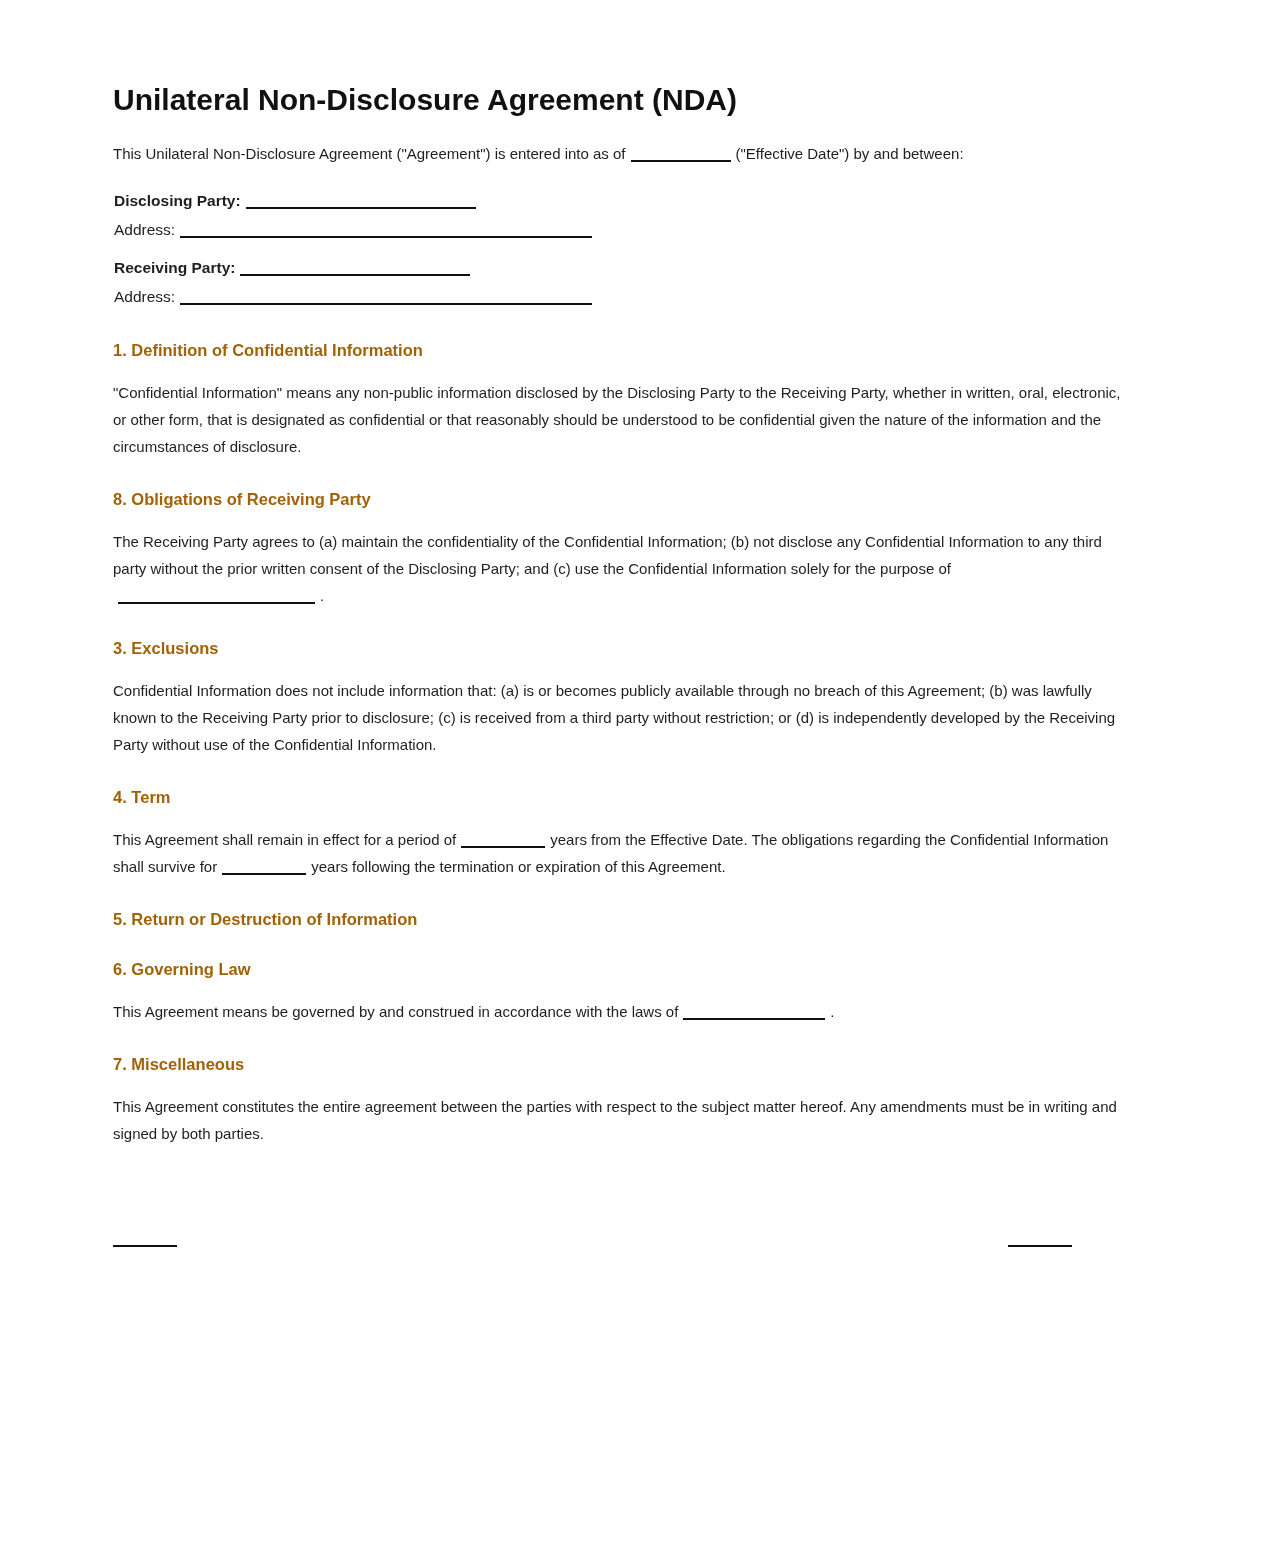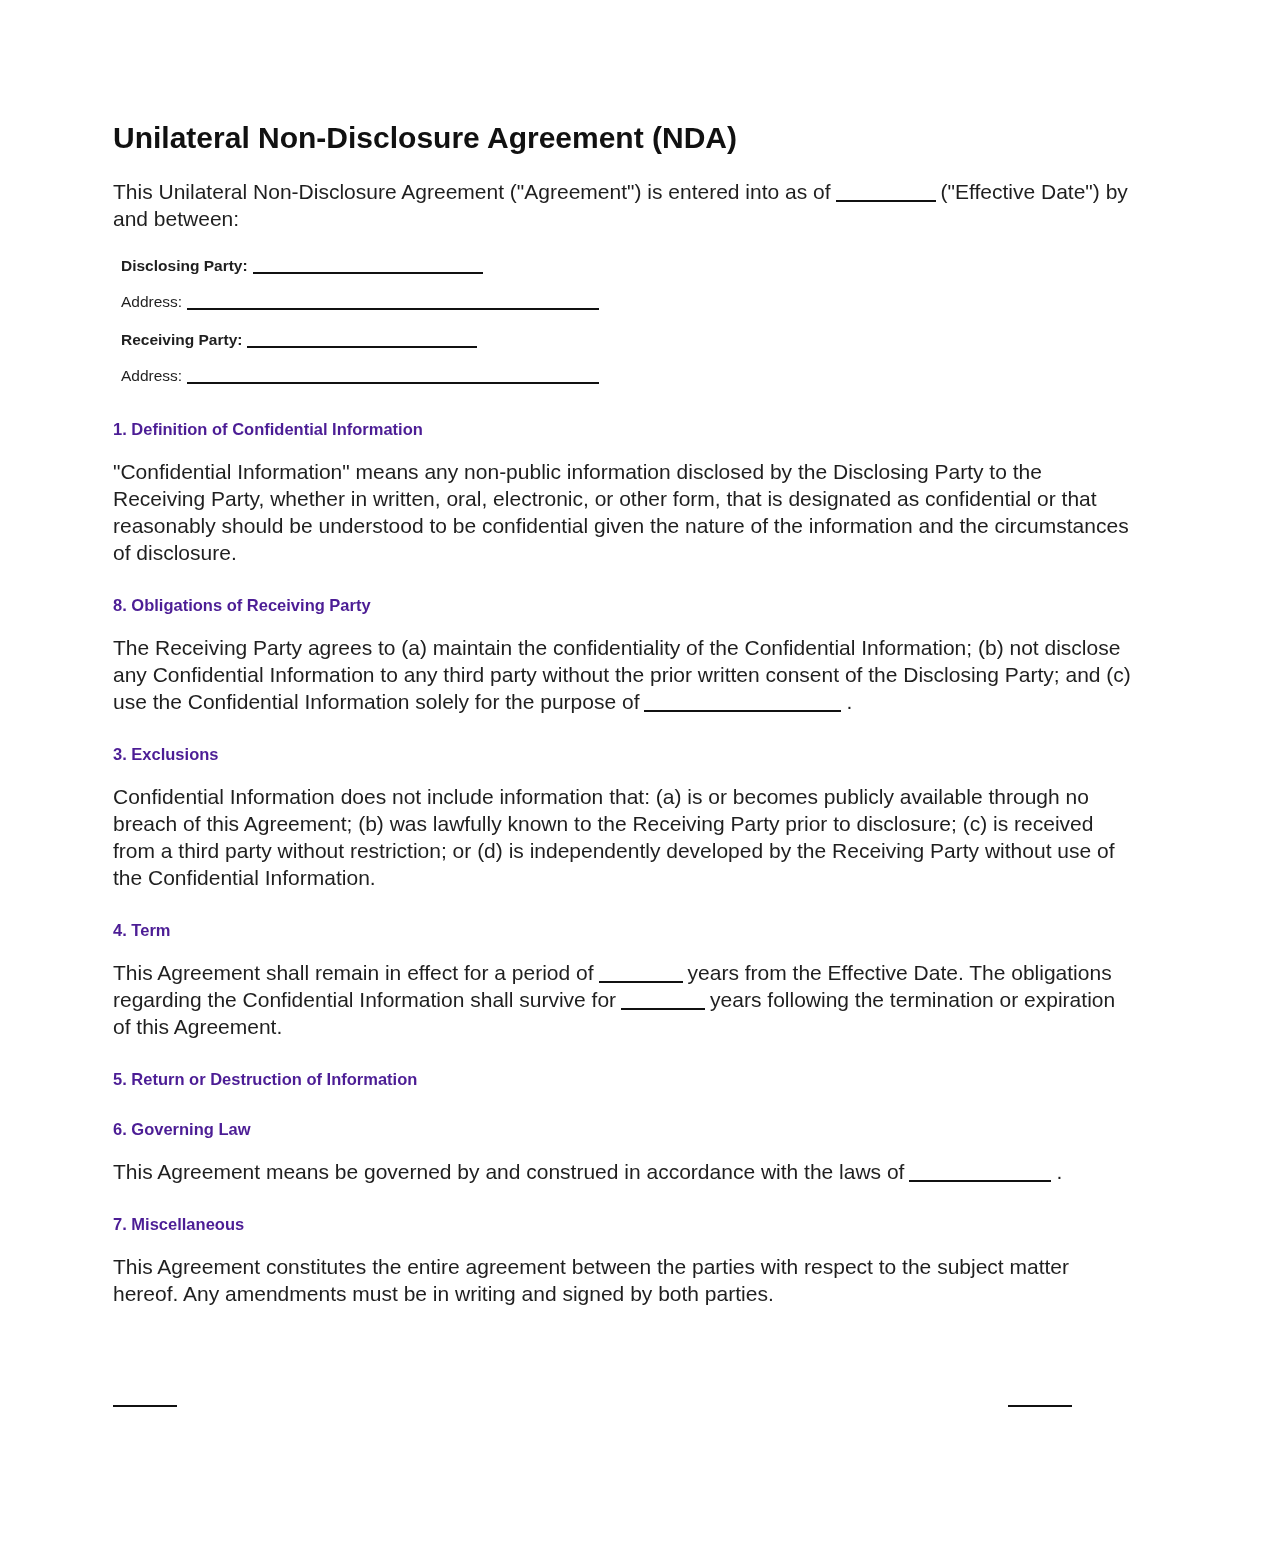--- a/index.html
+++ b/index.html
@@ -10,51 +10,51 @@
   body {
     width: 1263px;
     height: 1541px;
     font-family: "Liberation Sans", "DejaVu Sans", sans-serif;
     color: #1f1f1f;
     overflow: hidden;
   }
   .doc {
     margin-left: 113px;
     width: 1020px;
-    padding-top: 120px;
+    padding-top: 82px;
   }
   h1 {
     font-size: 30px;
     line-height: 36px;
     font-weight: bold;
     color: #111111;
     margin: 0 0 22px 0;
   }
   h2 {
     font-size: 16.5px;
     line-height: 22px;
     font-weight: bold;
-    color: #4c1d95;
+    color: #a16207;
     margin: 28px 0 18px 0;
   }
   p.body {
-    font-size: 21px;
+    font-size: 15px;
     line-height: 27px;
     margin: 0;
   }
   p.intro {
     margin-bottom: 20px;
   }
   .party-group {
     margin-bottom: 10px;
   }
   p.party-line {
     font-size: 15.5px;
     line-height: 28px;
-    margin: 8px;
+    margin: 1px;
   }
   .party-label {
     font-weight: bold;
   }
   .blank {
     display: inline-block;
     height: 13px;
     border-bottom: 2px solid #111111;
     margin: 0 5px;
     transform: translateY(3px);

